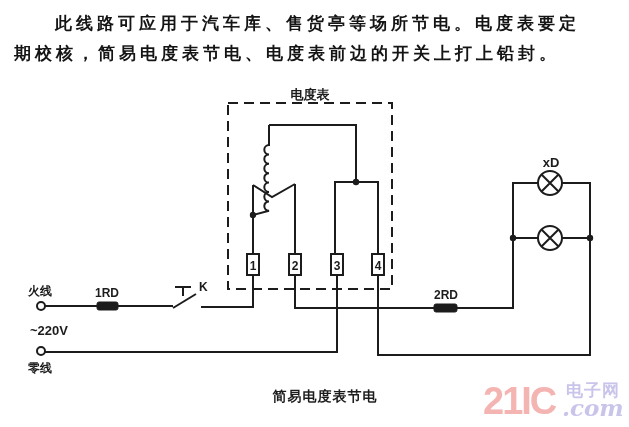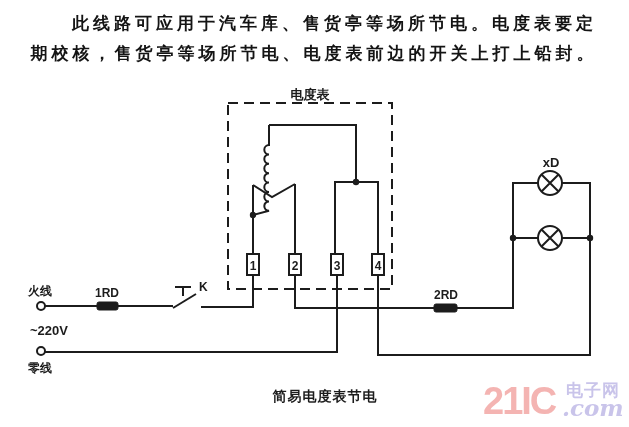--- a/index.html
+++ b/index.html
@@ -3,21 +3,21 @@
 <meta charset="utf-8">
 <style>
   html,body{margin:0;padding:0;background:#888;}
   #page{
     position:relative;width:629px;height:427px;background:#ffffff;
     font-family:"Liberation Sans",sans-serif;overflow:hidden;margin:0 auto;
   }
   .intro{
     position:absolute;top:9px;left:14px;width:600px;
     font-size:17px;font-weight:bold;color:#141414;
-    letter-spacing:4px;line-height:30px;text-align:center;
+    letter-spacing:4px;line-height:30px;
   }
   .intro .l1{margin-left:41px;}
   svg{position:absolute;left:0;top:0;}
   .wire{stroke:currentColor;stroke-width:2;fill:none;}
   .dash{stroke:currentColor;stroke-width:2;fill:none;stroke-dasharray:10 6;}
   .dot{fill:currentColor;stroke:none;}
   .tbox{fill:#ffffff;stroke:currentColor;stroke-width:2;}
   .fuse{fill:currentColor;stroke:currentColor;}
   .term{fill:#ffffff;stroke:currentColor;stroke-width:2;}
   .lbl{fill:currentColor;font-family:"Liberation Sans",sans-serif;font-weight:bold;}
@@ -26,21 +26,21 @@
   .wm-cn{font-family:"Liberation Sans",sans-serif;font-weight:bold;font-size:17px;letter-spacing:1px;}
   .wm-com{font-family:"DejaVu Serif","Liberation Serif",serif;font-style:italic;font-weight:bold;font-size:23px;}
 </style>
 </head>
 <body>
 
 <div id="page">
 
   <div class="intro">
     <div class="l1">此线路可应用于汽车库、售货亭等场所节电。电度表要定</div>
-    <div class="l2">期校核，售货亭等场所节电、电度表前边的开关上打上铅封。</div>
+    <div class="l2">期校核，简易电度表节电、电度表前边的开关上打上铅封。</div>
   </div>
 
   <svg width="629" height="427" viewBox="0 0 629 427" color="#1c1c1c">
 
     <rect class="dash" x="228" y="103" width="164" height="186"></rect>
     <text class="lbl s13" x="310" y="99" text-anchor="middle">电度表</text>
 
     <path class="wire" d="M269 125 H356 V182"></path>
     <path class="wire" d="M335 254 V182 H378 V254"></path>
     <path class="wire" d="M269 125 V145 a4.7 4.7 0 0 0 0 9.4 a4.7 4.7 0 0 0 0 9.4 a4.7 4.7 0 0 0 0 9.4 a4.7 4.7 0 0 0 0 9.4 a4.7 4.7 0 0 0 0 9.4 a4.7 4.7 0 0 0 0 9.4 a4.7 4.7 0 0 0 0 9.4 L253 215"></path>

